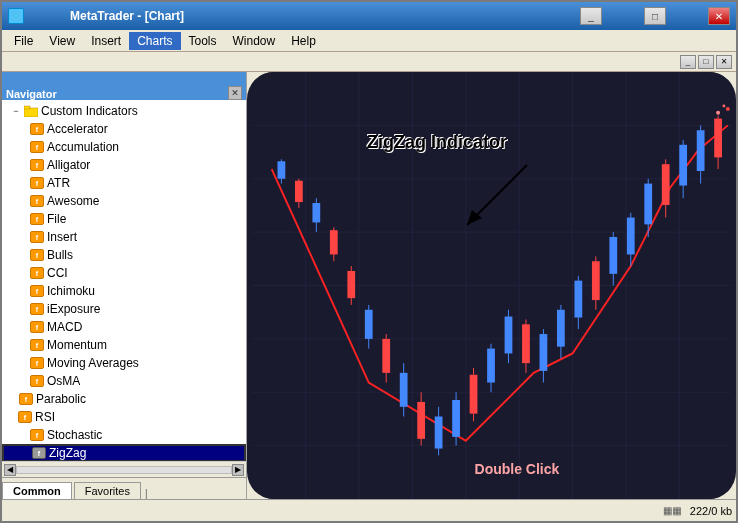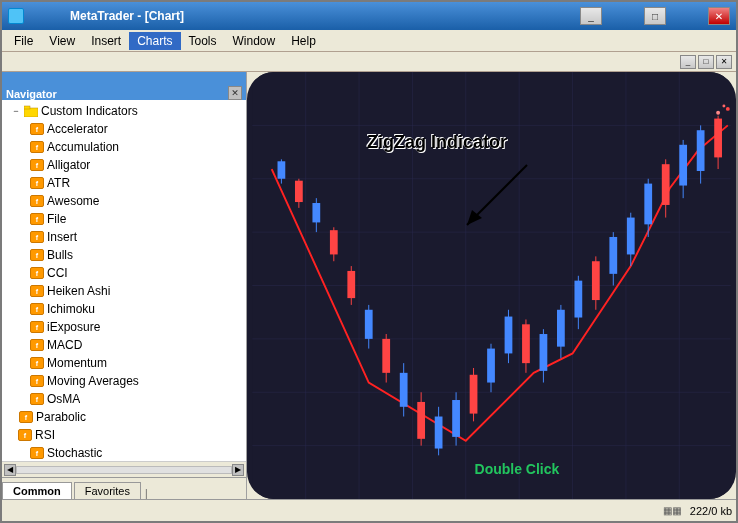--- a/index.html
+++ b/index.html
@@ -251,21 +251,21 @@
       color: black;
       text-shadow: 1px 1px 0 white, -1px -1px 0 white;
     }
     .double-click-label {
       position: absolute;
       bottom: 22px;
       left: 50%;
       transform: translateX(-20%);
       font-size: 14px;
       font-weight: bold;
-      color: #22c55e;
+      color: #fca5a5;
       background: transparent;
     }
 
     
     .status-bar {
       height: 22px;
       background: #ece9d8;
       border-top: 1px solid #999;
       display: flex;
       align-items: center;
@@ -367,24 +367,20 @@
           <div class="indicator-icon">f</div>
           <span class="item-label">Insert</span>
         </div>
         <div class="tree-item" style="padding-left:28px">
           <div class="indicator-icon">f</div>
           <span class="item-label">Bulls</span>
         </div>
         <div class="tree-item" style="padding-left:28px">
           <div class="indicator-icon">f</div>
           <span class="item-label">CCI</span>
-        </div>
-        <div class="tree-item" style="padding-left:28px">
-          <div class="indicator-icon">f</div>
-          <span class="item-label">Heiken Ashi</span>
         </div>
         <div class="tree-item" style="padding-left:28px">
           <div class="indicator-icon">f</div>
           <span class="item-label">Ichimoku</span>
         </div>
         <div class="tree-item" style="padding-left:28px">
           <div class="indicator-icon">f</div>
           <span class="item-label">iExposure</span>
         </div>
         <div class="tree-item" style="padding-left:28px">

